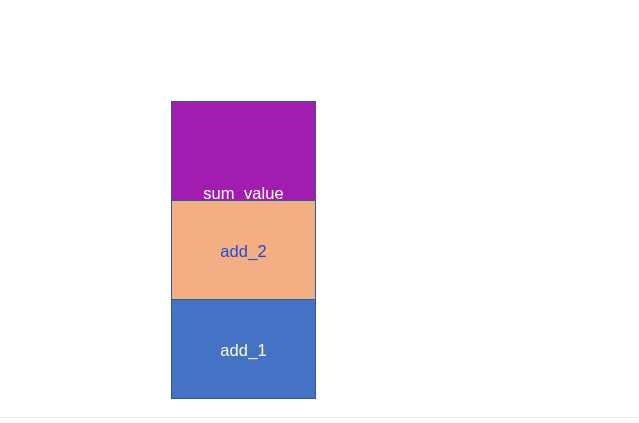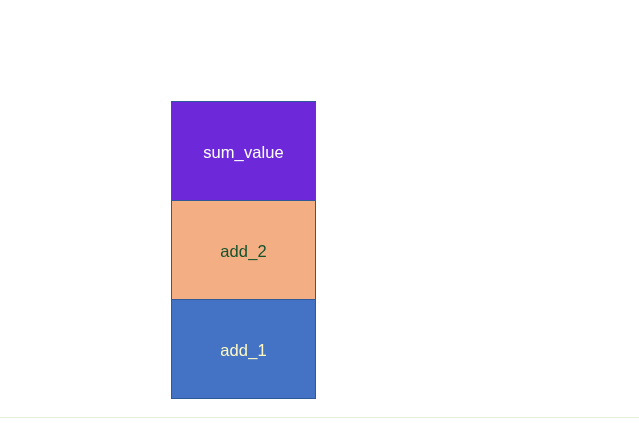--- a/index.html
+++ b/index.html
@@ -69,26 +69,26 @@
     background: #e4f0dc;
   }
 </style>
 </head>
 <body>
 
 <div id="canvas" style="background: rgb(255, 255, 255);">
 
   <div id="stack">
 
-    <div class="block" style="background: #6d28d9; border-color: rgb(46, 91, 151);">
+    <div class="block" style="background: #a21caf; border-color: rgb(46, 91, 151); align-items: flex-end;">
       <span class="block-label" style="color: rgb(255, 255, 255);">sum_value</span>
     </div>
 
     <div class="block" style="background: rgb(244, 174, 132); border-color: rgb(46, 91, 151);">
-      <span class="block-label" style="color: #14532d;">add_2</span>
+      <span class="block-label" style="color: #1d4ed8;">add_2</span>
     </div>
 
     <div class="block" style="background: rgb(68, 114, 196); border-color: rgb(46, 91, 151);">
       <span class="block-label" style="color: #fef9c3;">add_1</span>
     </div>
 
   </div>
 
   <div id="bottom-rule" style="background: rgb(228, 240, 220);"></div>
 

